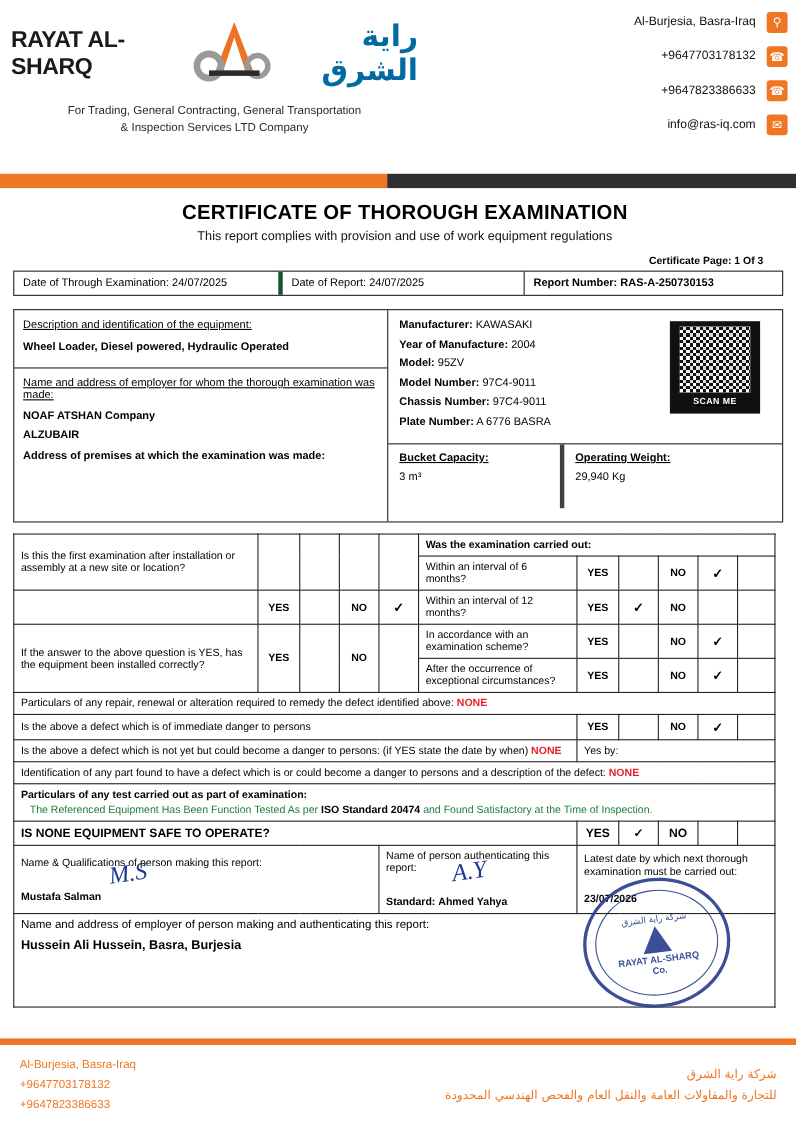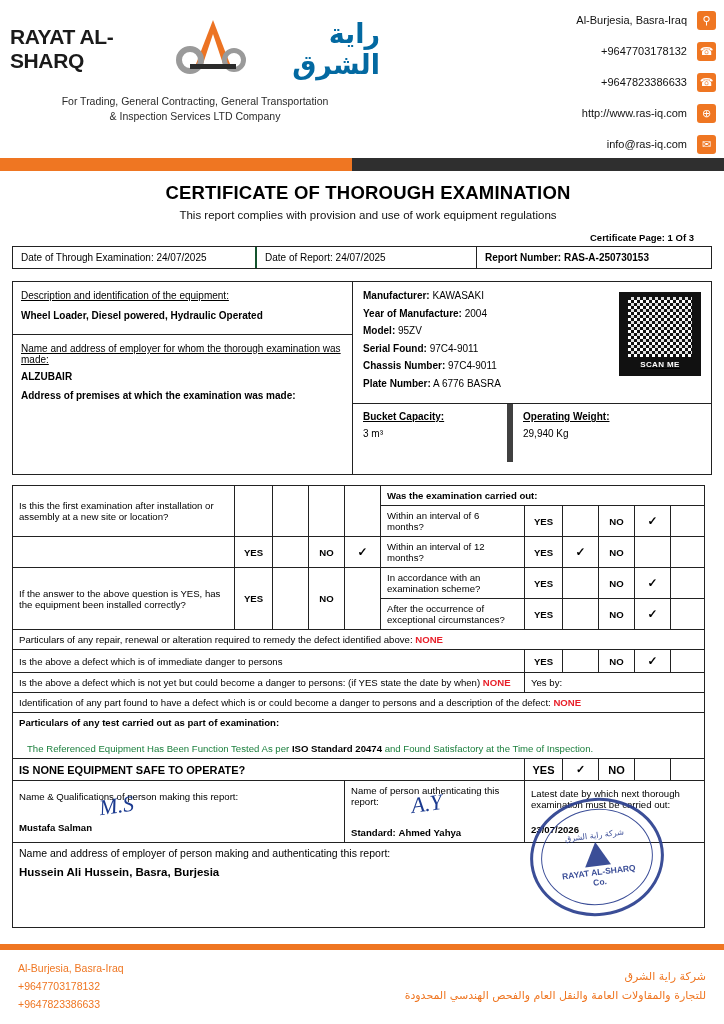--- a/index.html
+++ b/index.html
@@ -182,21 +182,21 @@
   .topinfo {
     display: flex;
     border: 1px solid #222;
     margin: 0 12px 0 12px;
     font-size: 10px;
   }
   .topinfo > div {
     padding: 5px 8px;
     box-sizing: border-box;
   }
-  .topinfo .c1 { width: 244px; border-right: 2px solid #14532d; }
+  .topinfo .c1 { width: 244px; border-right: 4px solid #14532d; }
   .topinfo .c2 { width: 220px; border-right: 1px solid #222; }
   .topinfo .c3 { flex: 1; }
 
   
   .equip {
     display: flex;
     border: 1px solid #222;
     margin: 12px 12px 0 12px;
     min-height: 192px;
     font-size: 10px;
@@ -229,21 +229,21 @@
   }
   .mid-fields { flex: 1; }
   .mid-field {
     margin-bottom: 6.5px;
     font-size: 10px;
   }
   .qr-holder {
     width: 92px;
     display: flex;
     align-items: flex-start;
-    justify-content: flex-end;
+    justify-content: flex-start;
     padding-top: 2px;
     text-decoration: underline;
   }
   .qr-box {
     width: 82px;
     height: 84px;
     background: #111;
     padding: 5px;
     box-sizing: border-box;
     display: flex;
@@ -265,21 +265,21 @@
     font-weight: bold;
     margin-top: 3px;
     letter-spacing: 0.4px;
   }
   .equip-mid .mid-bottom {
     display: flex;
     min-height: 58px;
   }
   .mid-bottom .bcap {
     width: 160px;
-    border-right: 6px solid #404040;
+    border-right: 4px solid #404040;
     padding: 7px 10px;
     box-sizing: border-box;
   }
   .mid-bottom .opw {
     flex: 1;
     padding: 7px 10px;
     box-sizing: border-box;
   }
 
   
@@ -424,24 +424,20 @@
       </div>
       <div class="contact-row">
         <span>+9647703178132</span>
         <span class="contact-icon">☎</span>
       </div>
       <div class="contact-row">
         <span>+9647823386633</span>
         <span class="contact-icon">☎</span>
       </div>
       <div class="contact-row">
-        <span>http://www.ras-iq.com</span>
-        <span class="contact-icon">⊕</span>
-      </div>
-      <div class="contact-row">
         <span>info@ras-iq.com</span>
         <span class="contact-icon">✉</span>
       </div>
     </div>
   </div>
 
   <div class="band">
     <div class="band-orange"></div>
     <div class="band-dark"></div>
   </div>
@@ -468,41 +464,42 @@
   </div>
 
   <div class="equip">
     <div class="equip-left">
       <div class="cellA">
         <div class="underline">Description and identification of the equipment:</div>
         <div class="b" style="margin-top:9px">Wheel Loader, Diesel powered, Hydraulic Operated</div>
       </div>
       <div class="cellB">
         <div class="underline">Name and address of employer for whom the thorough examination was made:</div>
+        <div class="b" style="margin-top:8px">NOAF ATSHAN Company</div>
         <div class="b" style="margin-top:6px">ALZUBAIR</div>
         <div class="b" style="margin-top:8px">Address of premises at which the examination was made:</div>
       </div>
     </div>
     <div class="equip-mid">
       <div class="mid-top">
         <div class="mid-fields">
           <div class="mid-field">
             <span class="b">Manufacturer:</span>
             <span>KAWASAKI</span>
           </div>
           <div class="mid-field">
             <span class="b">Year of Manufacture:</span>
             <span>2004</span>
           </div>
           <div class="mid-field">
             <span class="b">Model:</span>
             <span>95ZV</span>
           </div>
           <div class="mid-field">
-            <span class="b">Serial Found:</span>
+            <span class="b">Model Number:</span>
             <span>97C4-9011</span>
           </div>
           <div class="mid-field">
             <span class="b">Chassis Number:</span>
             <span>97C4-9011</span>
           </div>
           <div class="mid-field">
             <span class="b">Plate Number:</span>
             <span>A 6776 BASRA</span>
           </div>
@@ -623,21 +620,21 @@
     <tr>
       <td colspan="11">
         <span>Identification of any part found to have a defect which is or could become a danger to persons and a description of the defect:</span>
         <span class="red">NONE</span>
       </td>
     </tr>
 
     <tr>
       <td colspan="11">
         <div class="b">Particulars of any test carried out as part of examination:</div>
-        <div class="green" style="padding-left:8px;margin-top:15px;font-weight:normal">
+        <div class="green" style="padding-left:8px;margin-top:3px;font-weight:normal">
           <span>The Referenced Equipment Has Been Function Tested As per </span><span class="b" style="color:#000">ISO Standard 20474</span><span> and Found Satisfactory at the Time of Inspection.</span>
         </div>
       </td>
     </tr>
 
     <tr class="safe-row">
       <td colspan="6">IS NONE EQUIPMENT SAFE TO OPERATE?</td>
       <td class="yn">YES</td>
       <td class="tick">✓</td>
       <td class="yn">NO</td>

